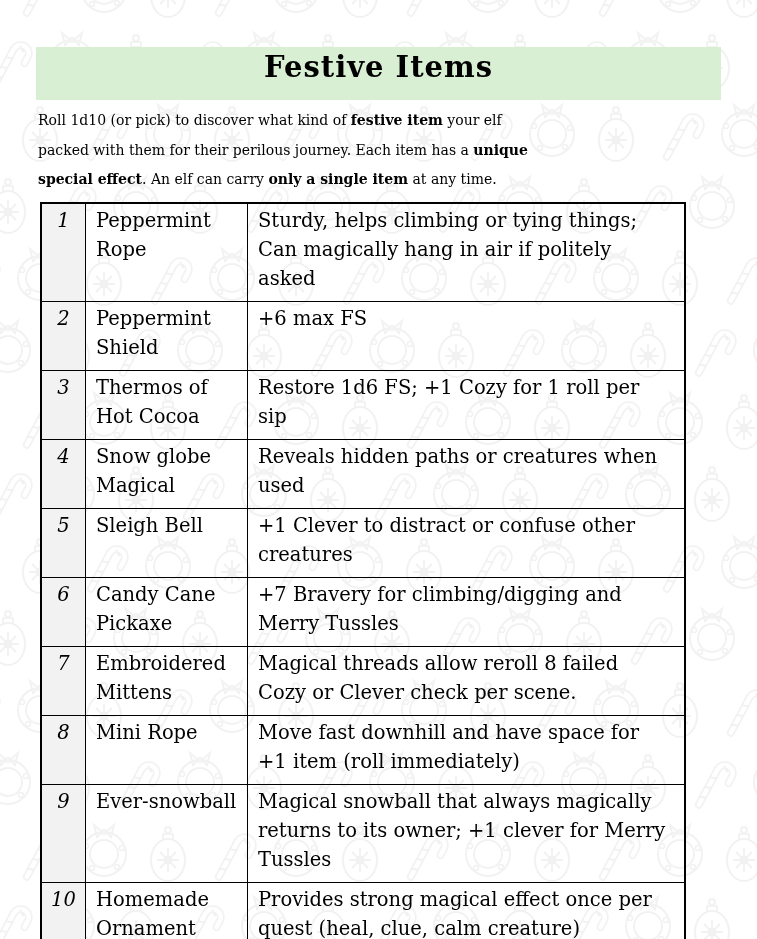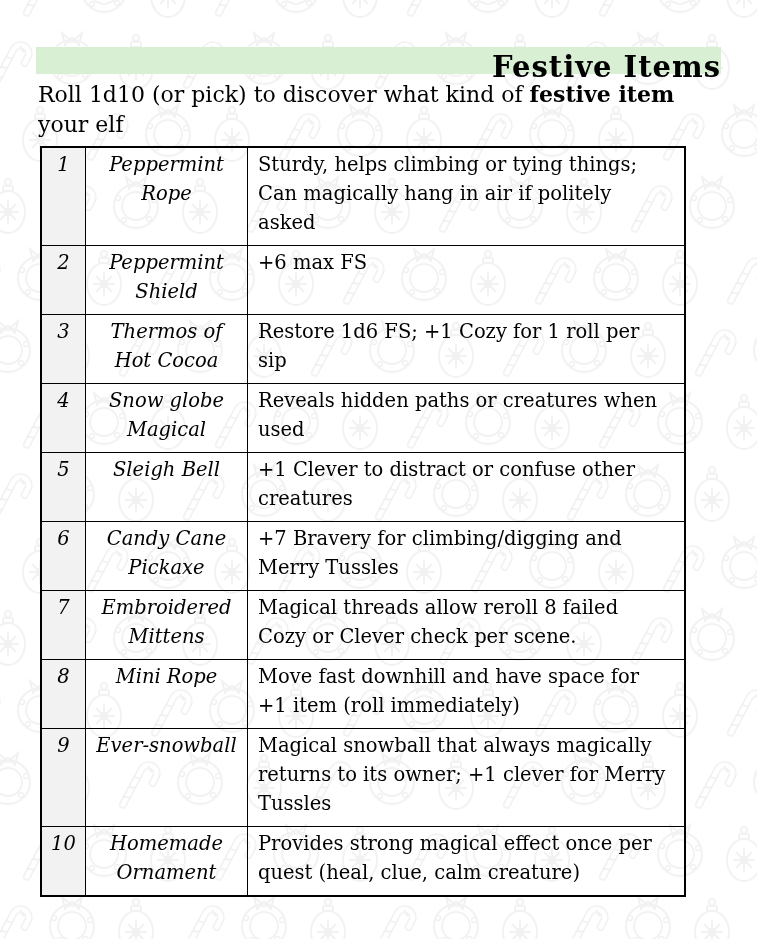--- a/index.html
+++ b/index.html
@@ -23,34 +23,34 @@
   }
   .content {
     position: absolute;
     left: 36px;
     top: 47px;
     width: 685px;
     z-index: 1;
   }
   .title-band {
     width: 685px;
-    height: 27px;
+    height: 53px;
     line-height: 41px;
-    text-align: right;
+    text-align: center;
   }
   .page-title {
     font-family: "DejaVu Serif", serif;
     font-weight: bold;
     font-size: 29px;
     letter-spacing: 1px;
   }
   .intro {
     margin: 6px 0 7px 2px;
     width: 678px;
-    font-size: 22px;
+    font-size: 14px;
     line-height: 29.5px;
   }
   .intro b { font-weight: bold; }
   table.items {
     border-collapse: collapse;
     table-layout: fixed;
     margin-left: 4px;
     width: 646px;
     font-size: 19.5px;
   }
@@ -67,22 +67,20 @@
   }
   td.roll {
     width: 35px;
     text-align: center;
     font-style: italic;
     padding-left: 4px;
     padding-right: 4px;
   }
   td.item {
     width: 141px;
-    font-style: italic;
-    text-align: center;
   }
   td.effect {
     white-space: pre-line;
   }
 </style>
 </head>
 <body>
 
 <svg id="bg-pattern" viewBox="0 0 757 939" xmlns="http://www.w3.org/2000/svg">
     <g transform="translate(-24,-12)">
@@ -1420,20 +1418,22 @@
   </svg>
 
 <div class="content">
 
   <div class="title-band" style="background: rgb(217, 239, 211);">
     <span class="page-title">Festive Items</span>
   </div>
 
   <div class="intro">
       <div><span>Roll 1d10 (or pick) to discover what kind of </span><b>festive item</b><span> your elf</span></div>
+      <div><span>packed with them for their perilous journey. Each item has a </span><b>unique</b></div>
+      <div><b>special effect</b><span>. An elf can carry </span><b>only a single item</b><span> at any time.</span></div>
     </div>
 
   <table class="items" style="border-color: rgb(0, 0, 0);">
     <tbody>
         <tr>
           <td class="roll" style="background: rgb(242, 242, 242);">1</td>
           <td class="item">Peppermint Rope</td>
           <td class="effect">Sturdy, helps climbing or tying things;
 Can magically hang in air if politely
 asked</td>

